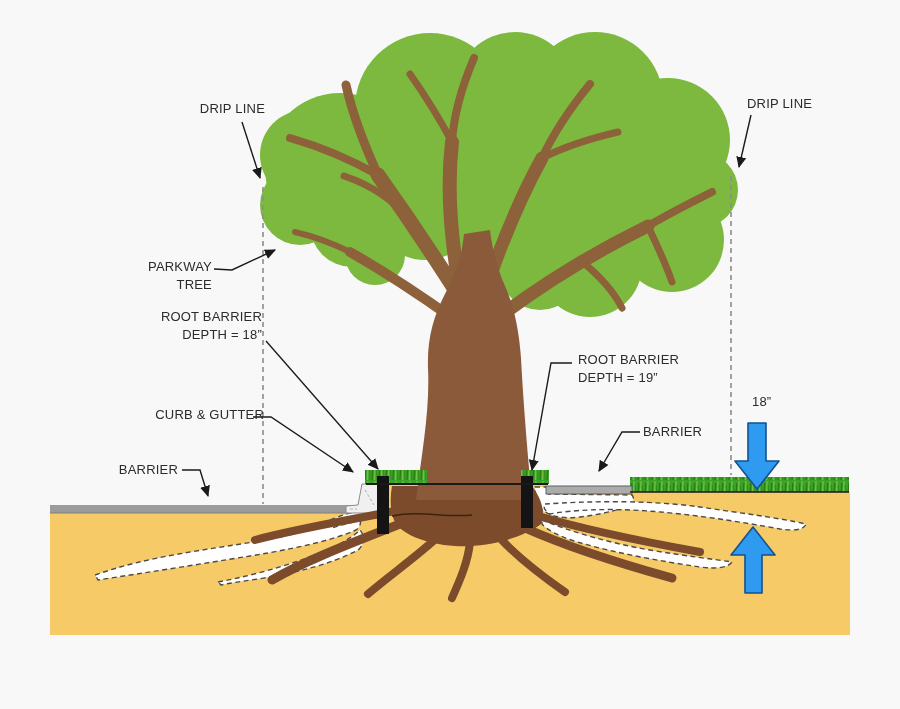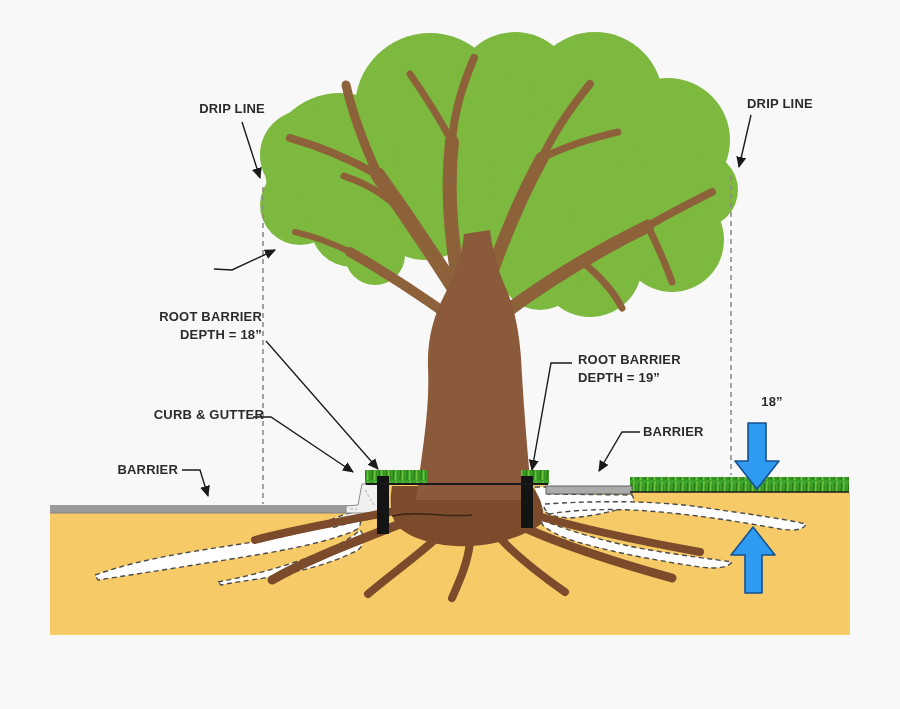--- a/index.html
+++ b/index.html
@@ -1,22 +1,22 @@
 <!DOCTYPE html>
 <html><head>
 <meta charset="utf-8">
 <style>
   html,body{margin:0;padding:0;}
   #stage{position:relative;width:900px;height:709px;overflow:hidden;
          font-family:"Liberation Sans",sans-serif;}
   #diagram-svg{position:absolute;left:0;top:0;}
-  .lbl{position:absolute;font-weight:700;font-size:13px;line-height:18px;
+  .lbl{position:absolute;font-weight:400;font-size:13px;line-height:18px;
        color:#2b2b2b;letter-spacing:.2px;white-space:nowrap;}
   .r{text-align:right;}
-  .c{text-align:center;}
+  .c{text-align:left;}
 </style>
 </head>
 <body>
 
 <div id="stage">
 
 <svg id="diagram-svg" width="900" height="709" viewBox="0 0 900 709">
   <defs>
     <marker id="ah" markerWidth="9" markerHeight="9" refX="7.2" refY="4.5" orient="auto">
       <path d="M0,0.9 L8,4.5 L0,8.1 Z" fill="#1A1A1A"></path>
@@ -135,20 +135,24 @@
   <g stroke="#15508F" stroke-width="1.6" stroke-linejoin="round">
     <path d="M748,423 L766,423 L766,461 L779,461 L757,489 L735,461 L748,461 Z" fill="#2E9BF0"></path>
     <path d="M753,527 L775,555 L762,555 L762,593 L745,593 L745,555 L731,555 Z" fill="#2E9BF0"></path>
   </g>
 </svg>
 
 <div class="lbl r" style="left:170px;top:100px;width:95px;">DRIP LINE</div>
 
 <div class="lbl" style="left:747px;top:95px;">DRIP LINE</div>
 
+<div class="lbl r" style="left:110px;top:258px;width:102px;">
+  <div>PARKWAY</div>
+  <div>TREE</div>
+</div>
 
 <div class="lbl r" style="left:140px;top:308px;width:122px;">
   <div>ROOT BARRIER</div>
   <div>DEPTH = 18”</div>
 </div>
 
 <div class="lbl r" style="left:146px;top:406px;width:118px;">CURB &amp; GUTTER</div>
 
 <div class="lbl r" style="left:95px;top:461px;width:83px;">BARRIER</div>
 

